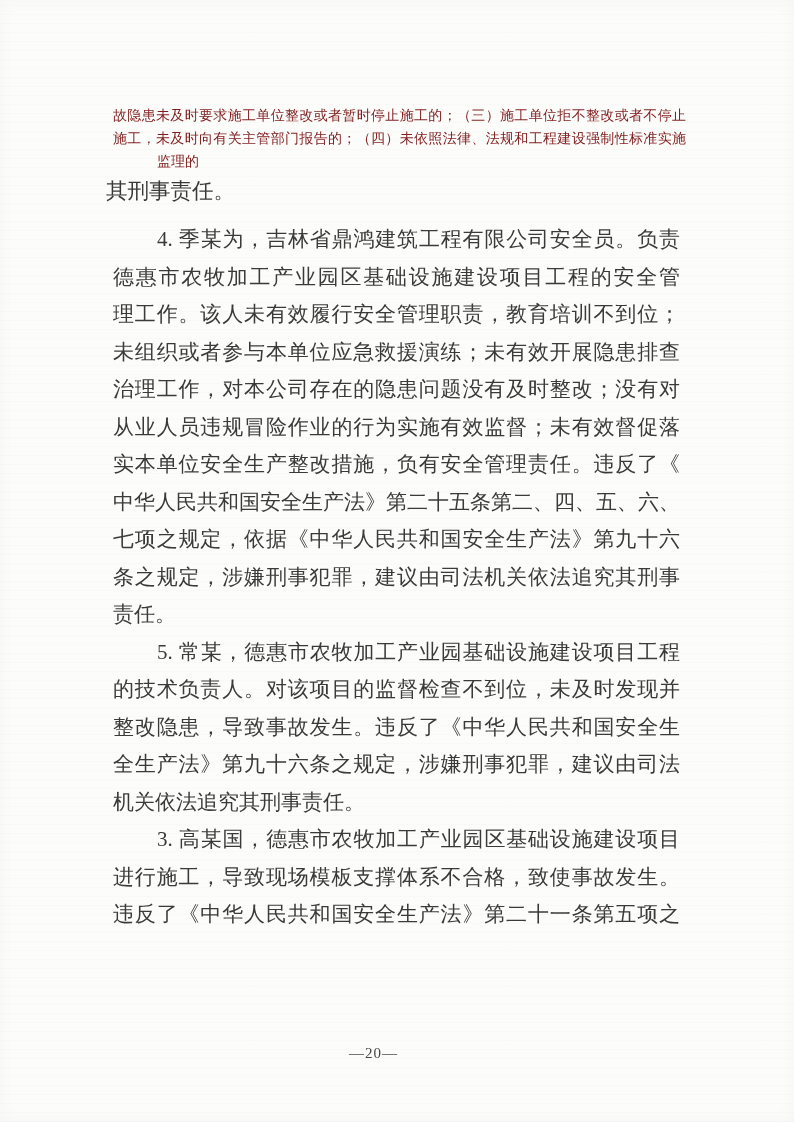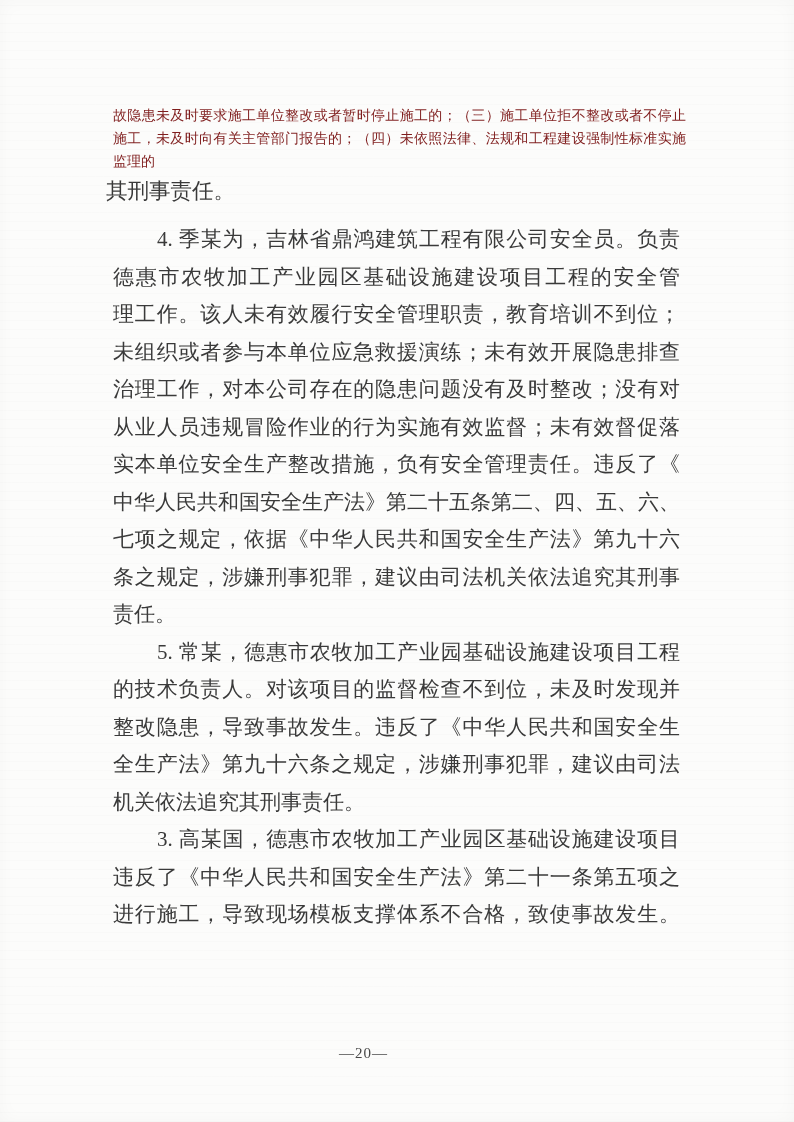--- a/index.html
+++ b/index.html
@@ -39,20 +39,21 @@
   }
   .sline {
     font-size: 14px;
     line-height: 23px;
     color: #7f1d1d;
     text-align: justify;
     text-align-last: justify;
   }
   .sline.end {
     text-align-last: left;
+    margin-left: 44px;
   }
   
   .lead {
     position: absolute;
     left: 106px;
     top: 176px;
     width: 567px;
     font-size: 21.5px;
     line-height: 30px;
     color: #393939;
@@ -73,21 +74,21 @@
   }
   .bline.end {
     text-align-last: left;
   }
   .bline.ind {
     padding-left: 44px;
   }
   
   .footer {
     position: absolute;
-    left: 80px;
+    left: 90px;
     top: 1045px;
     width: 567px;
     text-align: center;
     font-size: 15px;
     letter-spacing: 1px;
     color: #474747;
   }
 </style>
 </head>
 <body>
@@ -123,21 +124,21 @@
     <div>
       <div class="bline ind">5. 常某，德惠市农牧加工产业园基础设施建设项目工程</div>
       <div class="bline">的技术负责人。对该项目的监督检查不到位，未及时发现并</div>
       <div class="bline">整改隐患，导致事故发生。违反了《中华人民共和国安全生</div>
       <div class="bline">全生产法》第九十六条之规定，涉嫌刑事犯罪，建议由司法</div>
       <div class="bline end">机关依法追究其刑事责任。</div>
     </div>
 
     <div>
       <div class="bline ind">3. 高某国，德惠市农牧加工产业园区基础设施建设项目</div>
+      <div class="bline">进行施工，导致现场模板支撑体系不合格，致使事故发生。</div>
       <div class="bline">违反了《中华人民共和国安全生产法》第二十一条第五项之</div>
-      <div class="bline">进行施工，导致现场模板支撑体系不合格，致使事故发生。</div>
     </div>
 
   </div>
 
   <div class="footer">—20—</div>
 
 </div>
 
 </body></html>

